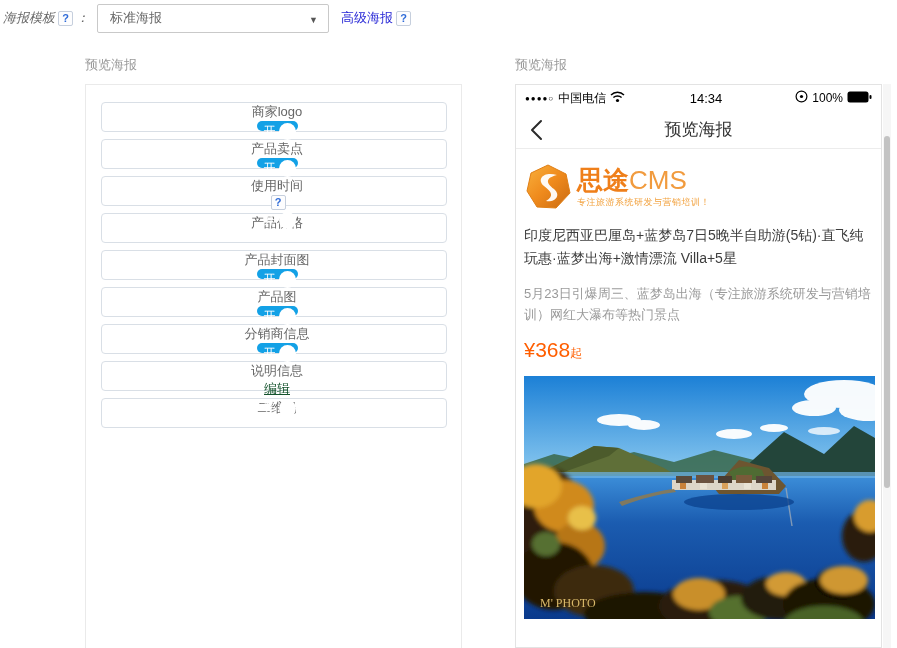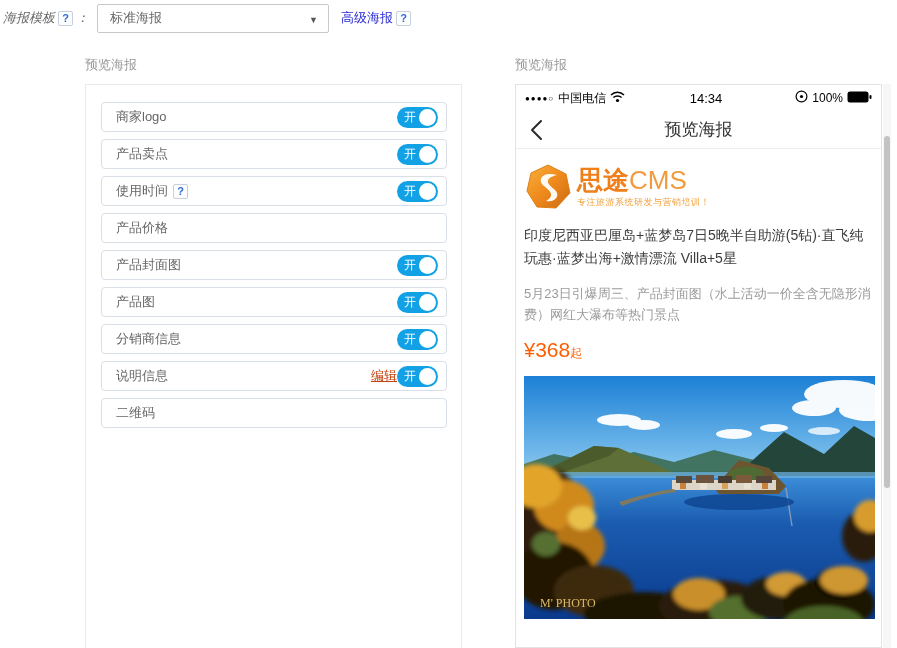--- a/index.html
+++ b/index.html
@@ -20,24 +20,24 @@
 
   
   .sec-title { position:absolute; top:56px; color:#999; }
   .sec-title.left { left:85px; }
   .sec-title.right { left:515px; }
 
   
   .panel { position:absolute; left:85px; top:84px; width:377px; height:564px;
     border:1px solid #eaeaea; border-bottom:none; background:#fff; padding:17px 15px 0 15px; }
   .row { width:346px; height:30px; border:1px solid #d9dfe6; border-radius:4px; background:#fff;
-    display:flex; align-items:center; padding:0 8px 0 14px; margin-bottom:7px; color:#666; }
+    display:flex; align-items:center; padding:0 8px 0 14px; margin-bottom:7px; color:#666;flex-direction:column; }
   .row .lbl { flex:0 0 auto; }
   .row .spacer { flex:1; }
-  .edit-link { color:#c2410c; margin-right:0; cursor:pointer;text-decoration:underline; }
+  .edit-link { color:#14532d; margin-right:0; cursor:pointer;text-decoration:underline; }
   .switch { position:relative; width:41px; height:21px; border-radius:11px; background:#13a1e6; cursor:pointer; }
   .switch .txt { position:absolute; left:7px; top:3px; color:#fff; font-size:12px; line-height:15px; }
   .switch .knob { position:absolute; right:2px; top:2px; width:17px; height:17px; border-radius:50%; background:#fff; }
   .row .help-ico { margin-left:5px; }
 
   
   .phone { position:absolute; left:515px; top:84px; width:367px; height:564px;
     border:1px solid #e3e3e3; background:#fff; overflow:hidden; }
   .v-scrollbar { position:absolute; left:883px; top:84px; width:8px; height:564px; background:#f6f6f6; }
   .v-scrollbar .thumb { position:absolute; left:1px; top:52px; width:6px; height:352px; background:#c3c3c3; border-radius:3px; }
@@ -218,21 +218,21 @@
       </svg></span>
       <span class="logo-text">
         <div class="brand-line">
           <span class="brand-cn">思途</span><span class="brand-en">CMS</span>
         </div>
         <div class="tagline">专注旅游系统研发与营销培训！</div>
       </span>
     </div>
 
     <div class="p-title">印度尼西亚巴厘岛+蓝梦岛7日5晚半自助游(5钻)·直飞纯玩惠·蓝梦出海+激情漂流 Villa+5星</div>
-    <div class="p-sub">5月23日引爆周三、产品封面图（水上活动一价全含无隐形消费）网红大瀑布等热门景点</div>
+    <div class="p-sub">5月23日引爆周三、蓝梦岛出海（专注旅游系统研发与营销培训）网红大瀑布等热门景点</div>
 
     <div class="p-price">
       <span class="cur">¥</span><span class="num">368</span><span class="suf">起</span>
     </div>
 
     <div class="photo">
       <svg width="351" height="243" viewBox="0 0 351 243">
         <defs>
           <linearGradient id="sky" x1="0" y1="0" x2="0" y2="1">
             <stop offset="0" stop-color="#1c80d6"></stop>

